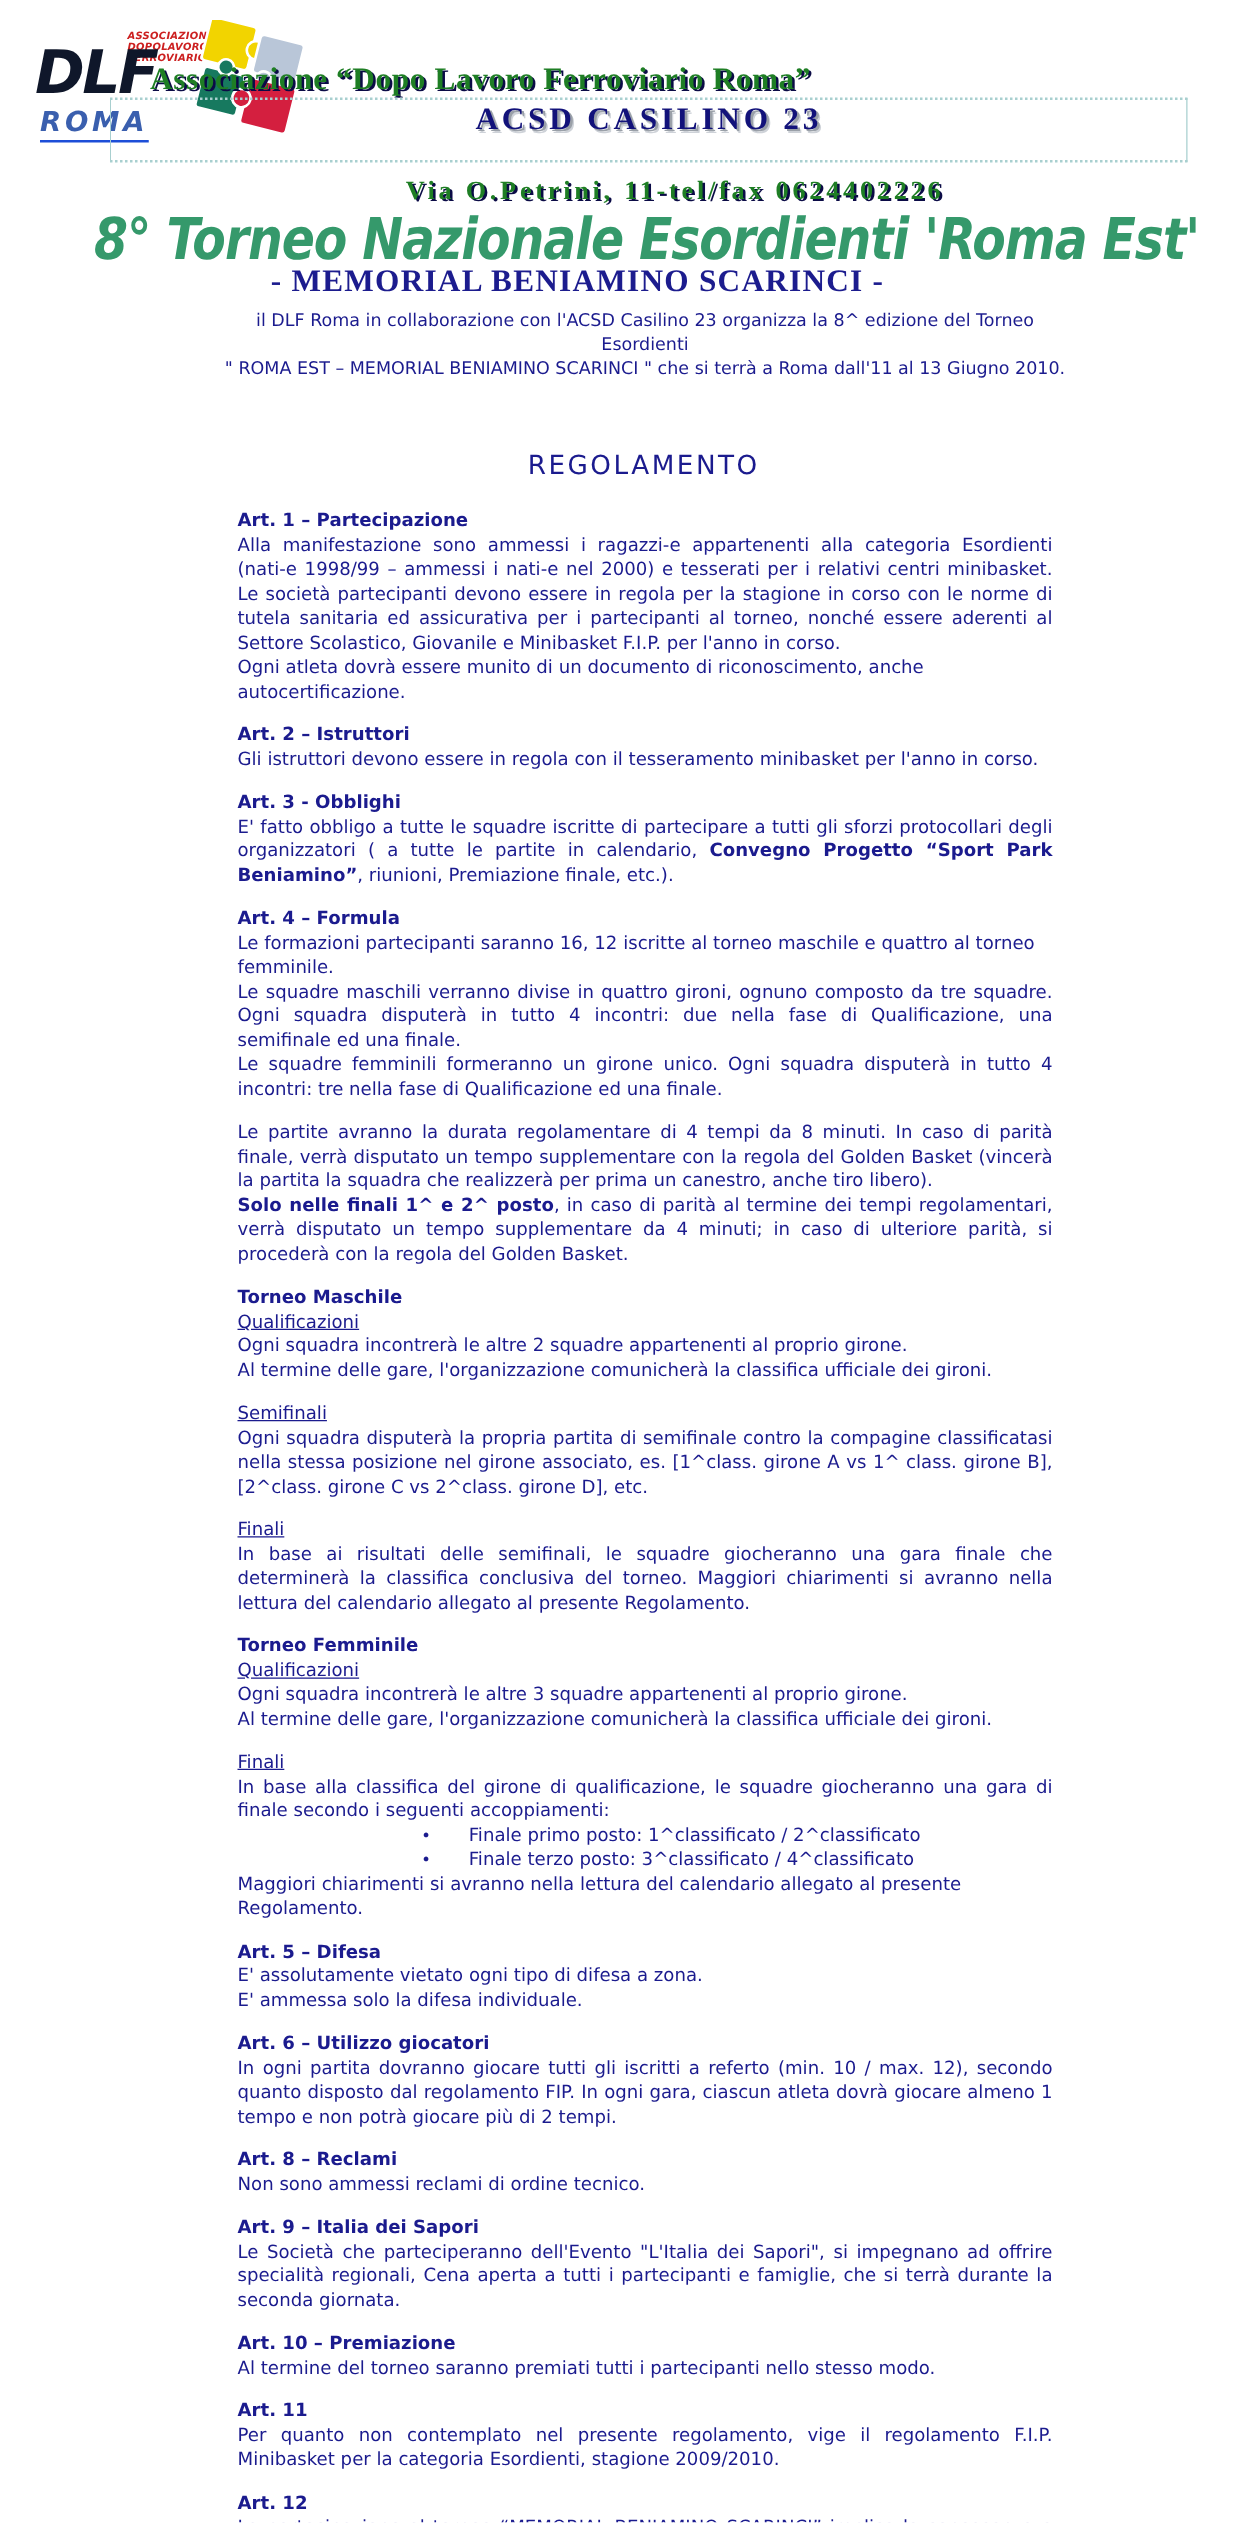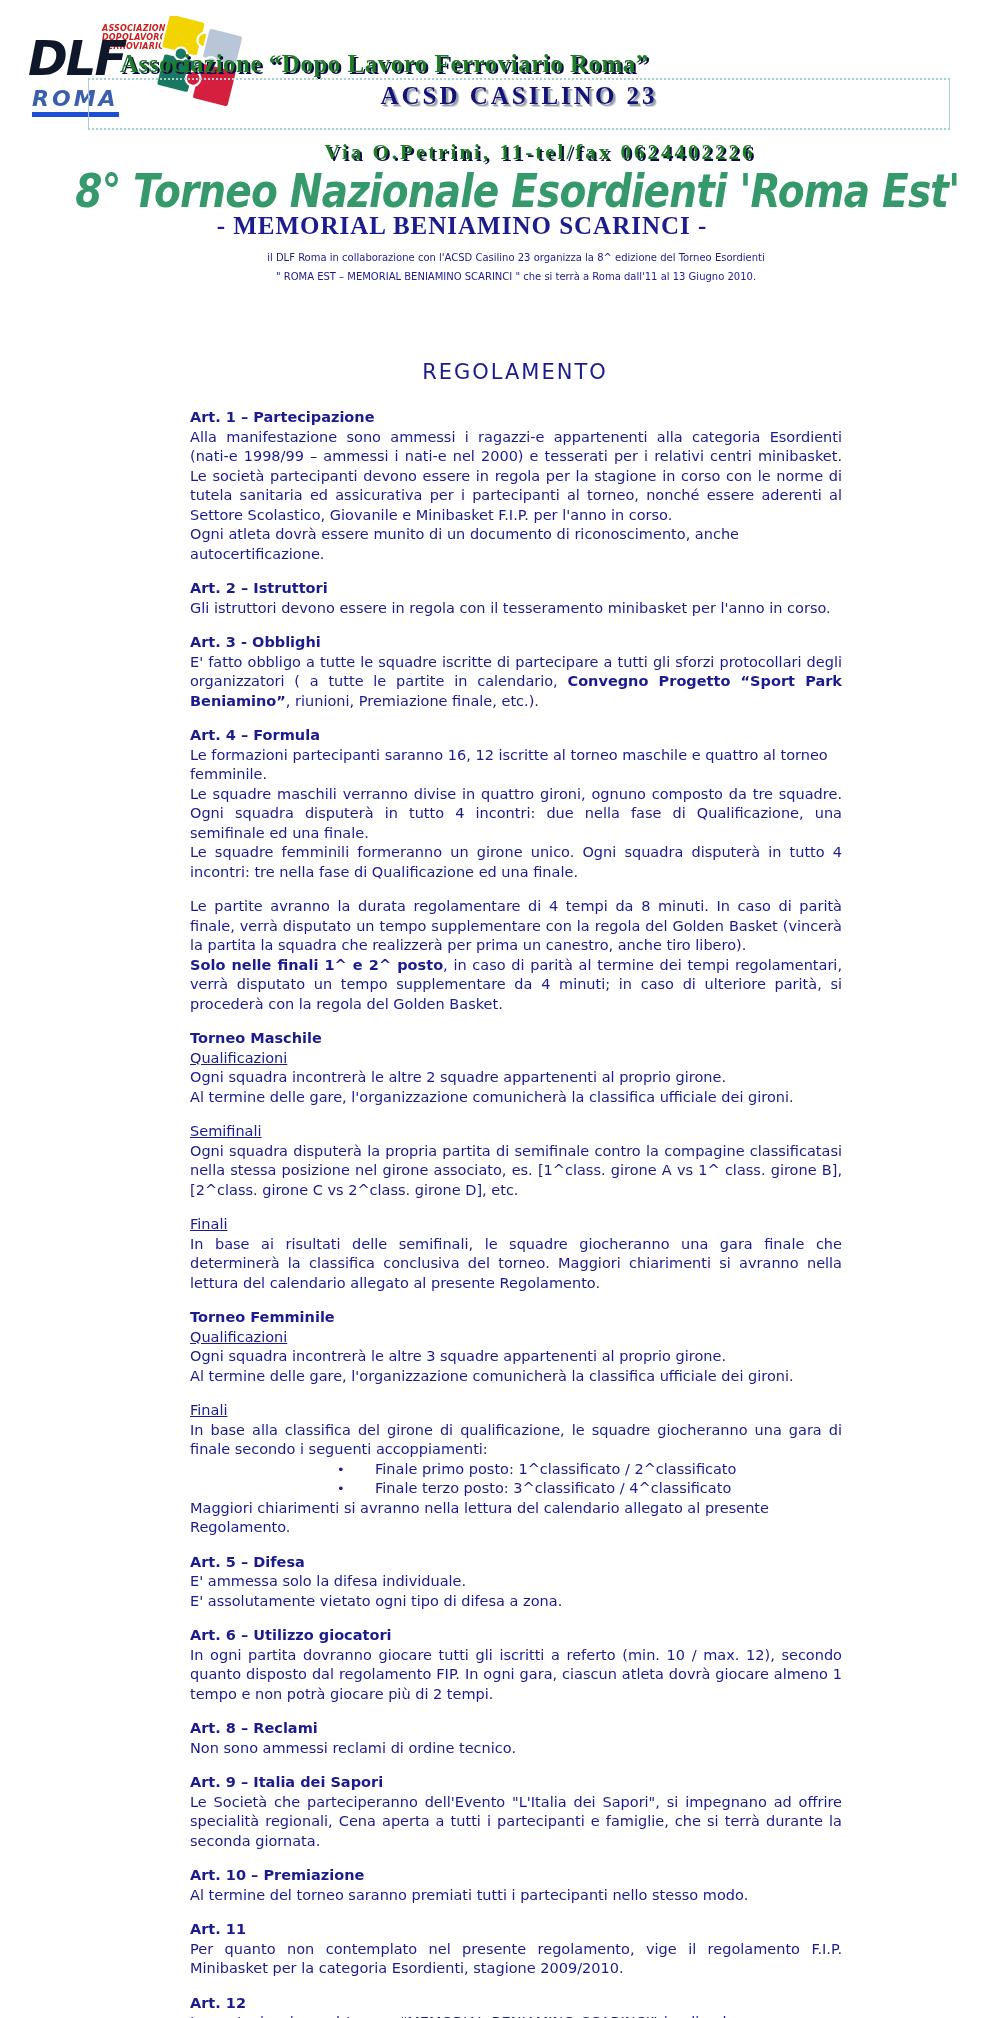--- a/index.html
+++ b/index.html
@@ -6,21 +6,21 @@
   .page{position:relative;width:1004px;height:2018px;background:#ffffff;overflow:hidden;
         font-family:"DejaVu Sans",sans-serif;color:#1b1b8e;}
 
   
   .logo{position:absolute;left:28px;top:10px;width:230px;height:115px;}
   .logo-assoc{position:absolute;left:74px;top:14px;font-size:8px;font-weight:bold;font-style:italic;
               color:#cc2020;line-height:9px;white-space:pre-line;letter-spacing:.2px;}
   .logo-dlf{position:absolute;left:0px;top:24px;font-size:48px;font-weight:bold;font-style:italic;
             color:#0f172a;letter-spacing:-2px;line-height:48px;}
   .logo-roma{position:absolute;left:4px;top:76px;font-size:22px;font-weight:bold;font-style:italic;
-             color:#3a5fae;letter-spacing:3px;border-bottom:5px solid #1d4ed8;padding-bottom:1px;}
+             color:#3a5fae;letter-spacing:3px;border-bottom:2px solid #1d4ed8;padding-bottom:1px;}
   .puzzle{position:absolute;left:118px;top:6px;}
 
   
   .assoc-line{position:absolute;left:120px;top:50px;width:884px;text-align:left;
               font-family:"Liberation Serif",serif;font-weight:bold;font-size:25px;
               color:#1e7e24;text-shadow:2px 2px 0 #0b0b46;letter-spacing:.5px;}
   .acsd-box{position:absolute;left:88px;top:78px;width:860px;height:48px;
             border-top:2px dotted #a8cfcf;border-bottom:2px dotted #a8cfcf;
             border-left:1px solid #a8cfcf;border-right:1px solid #a8cfcf;}
   .acsd-text{margin-top:2px;text-align:center;font-family:"Liberation Serif",serif;
@@ -31,21 +31,21 @@
             color:#1e7e24;letter-spacing:3px;text-shadow:2px 2px 0 #0b0b46;}
 
   
   .main-title{position:absolute;left:0;top:164px;width:1004px;text-align:center;
               font-size:46px;font-weight:bold;font-style:italic;color:#35996b;
               letter-spacing:-1px;transform:scaleX(.85);transform-origin:50% 50%;white-space:nowrap;}
   .memorial{position:absolute;left:0;top:212px;width:924px;text-align:center;
             font-family:"Liberation Serif",serif;font-weight:bold;font-size:25px;
             color:#1c1c8e;letter-spacing:1px;}
   .intro{position:absolute;left:176px;top:248px;width:680px;text-align:center;
-         font-size:10px;line-height:19px;color:#1b1b8e;}
+         font-size:14px;line-height:19px;color:#1b1b8e;}
   .regolamento{position:absolute;left:0;top:360px;width:1030px;text-align:center;
                font-size:21px;letter-spacing:2px;color:#1b1b8e;}
 
   
   .body{position:absolute;left:190px;top:408px;width:652px;font-size:14.5px;
         line-height:19.5px;color:#1b1b8e;}
   .body p{margin:0;}
   .j{text-align:justify;}
   .h{font-weight:bold;}
   .u{text-decoration:underline;}
@@ -156,22 +156,22 @@
       <p class="j">In base alla classifica del girone di qualificazione, le squadre giocheranno una gara di finale secondo i seguenti accoppiamenti:</p>
       <ul class="bullets">
         <li>Finale primo posto: 1^classificato / 2^classificato</li>
         <li>Finale terzo posto: 3^classificato / 4^classificato</li>
       </ul>
       <p>Maggiori chiarimenti si avranno nella lettura del calendario allegato al presente Regolamento.</p>
     </div>
 
     <div class="block">
       <p class="h">Art. 5 – Difesa</p>
+      <p>E' assolutamente vietato ogni tipo di difesa a zona.</p>
       <p>E' ammessa solo la difesa individuale.</p>
-      <p>E' assolutamente vietato ogni tipo di difesa a zona.</p>
     </div>
 
     <div class="block">
       <p class="h">Art. 6 – Utilizzo giocatori</p>
       <p class="j">In ogni partita dovranno giocare tutti gli iscritti a referto (min. 10 / max. 12), secondo quanto disposto dal regolamento FIP. In ogni gara, ciascun atleta dovrà giocare almeno 1 tempo e non potrà giocare più di 2 tempi.</p>
     </div>
 
     <div class="block">
       <p class="h">Art. 8 – Reclami</p>
       <p>Non sono ammessi reclami di ordine tecnico.</p>

